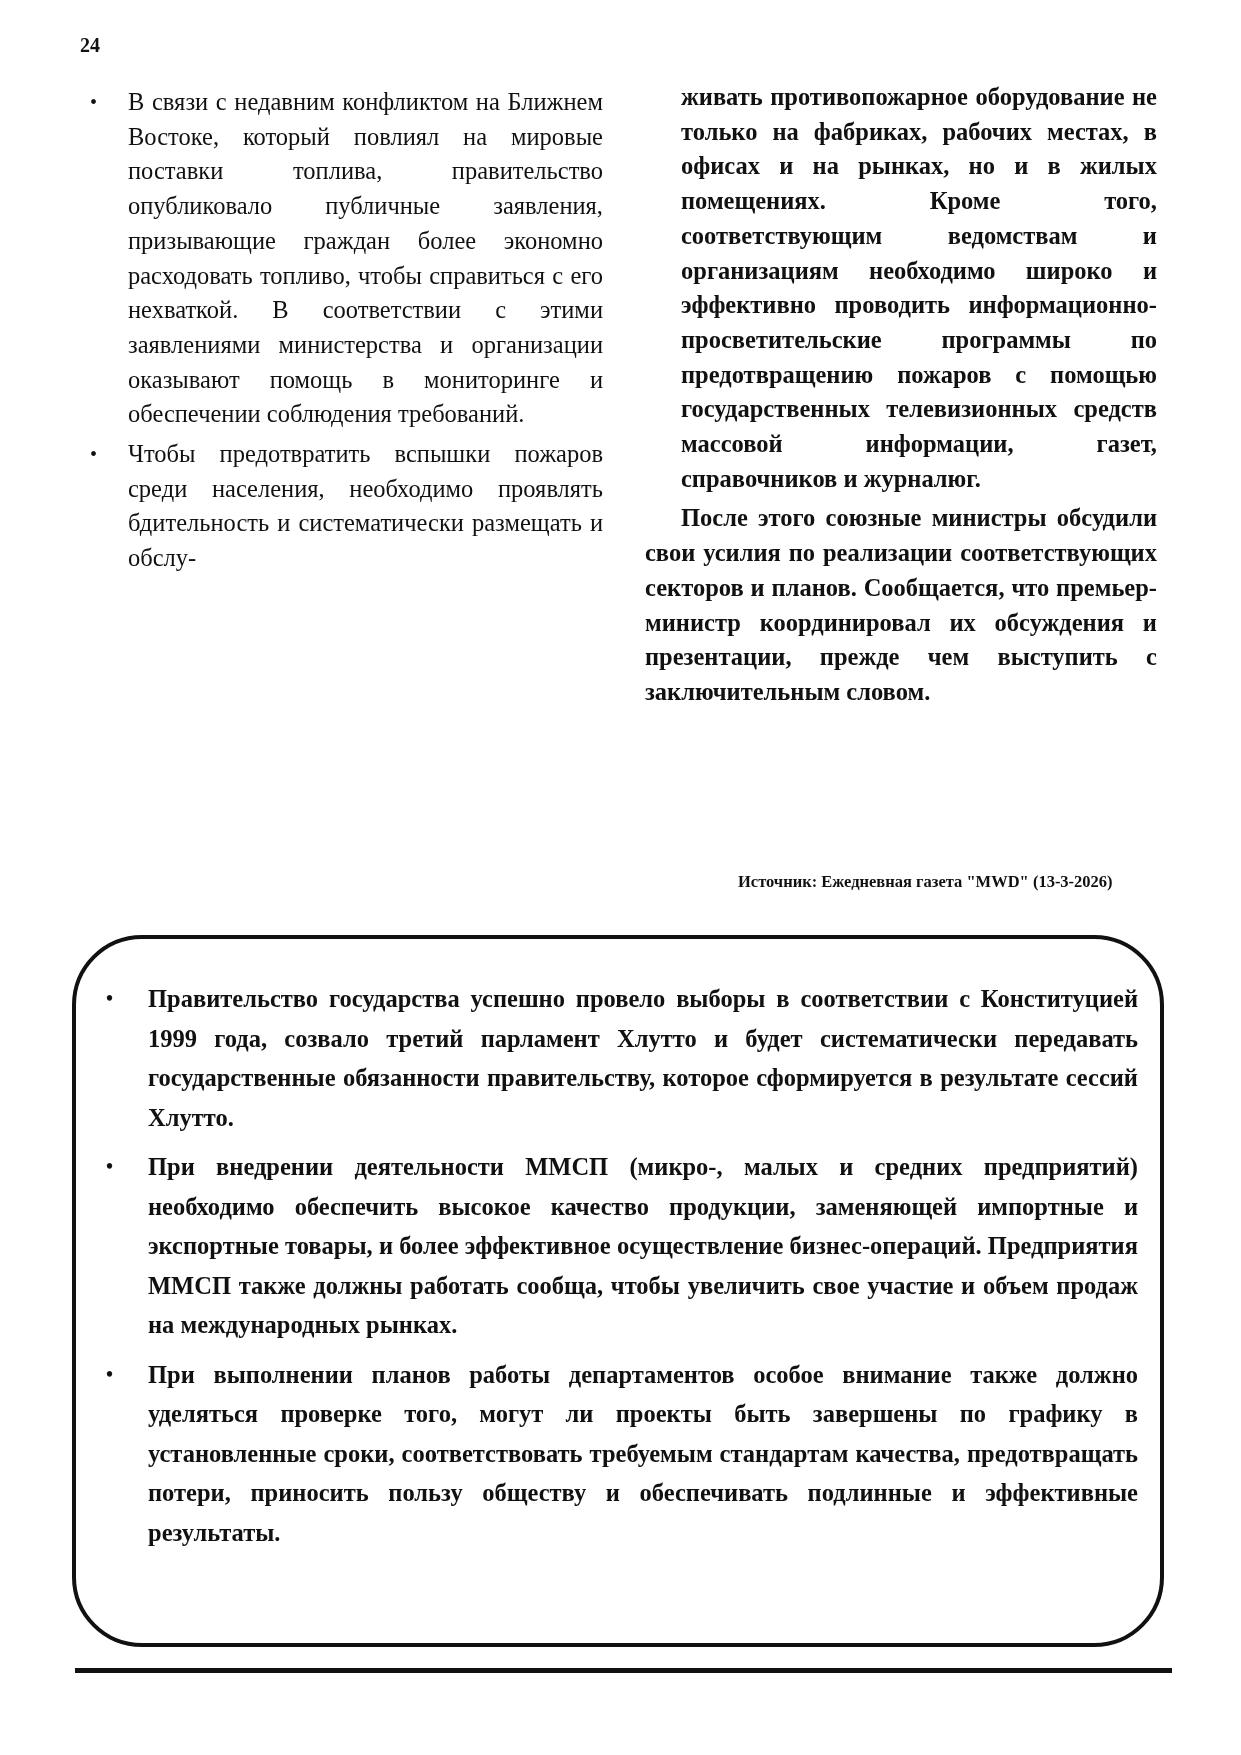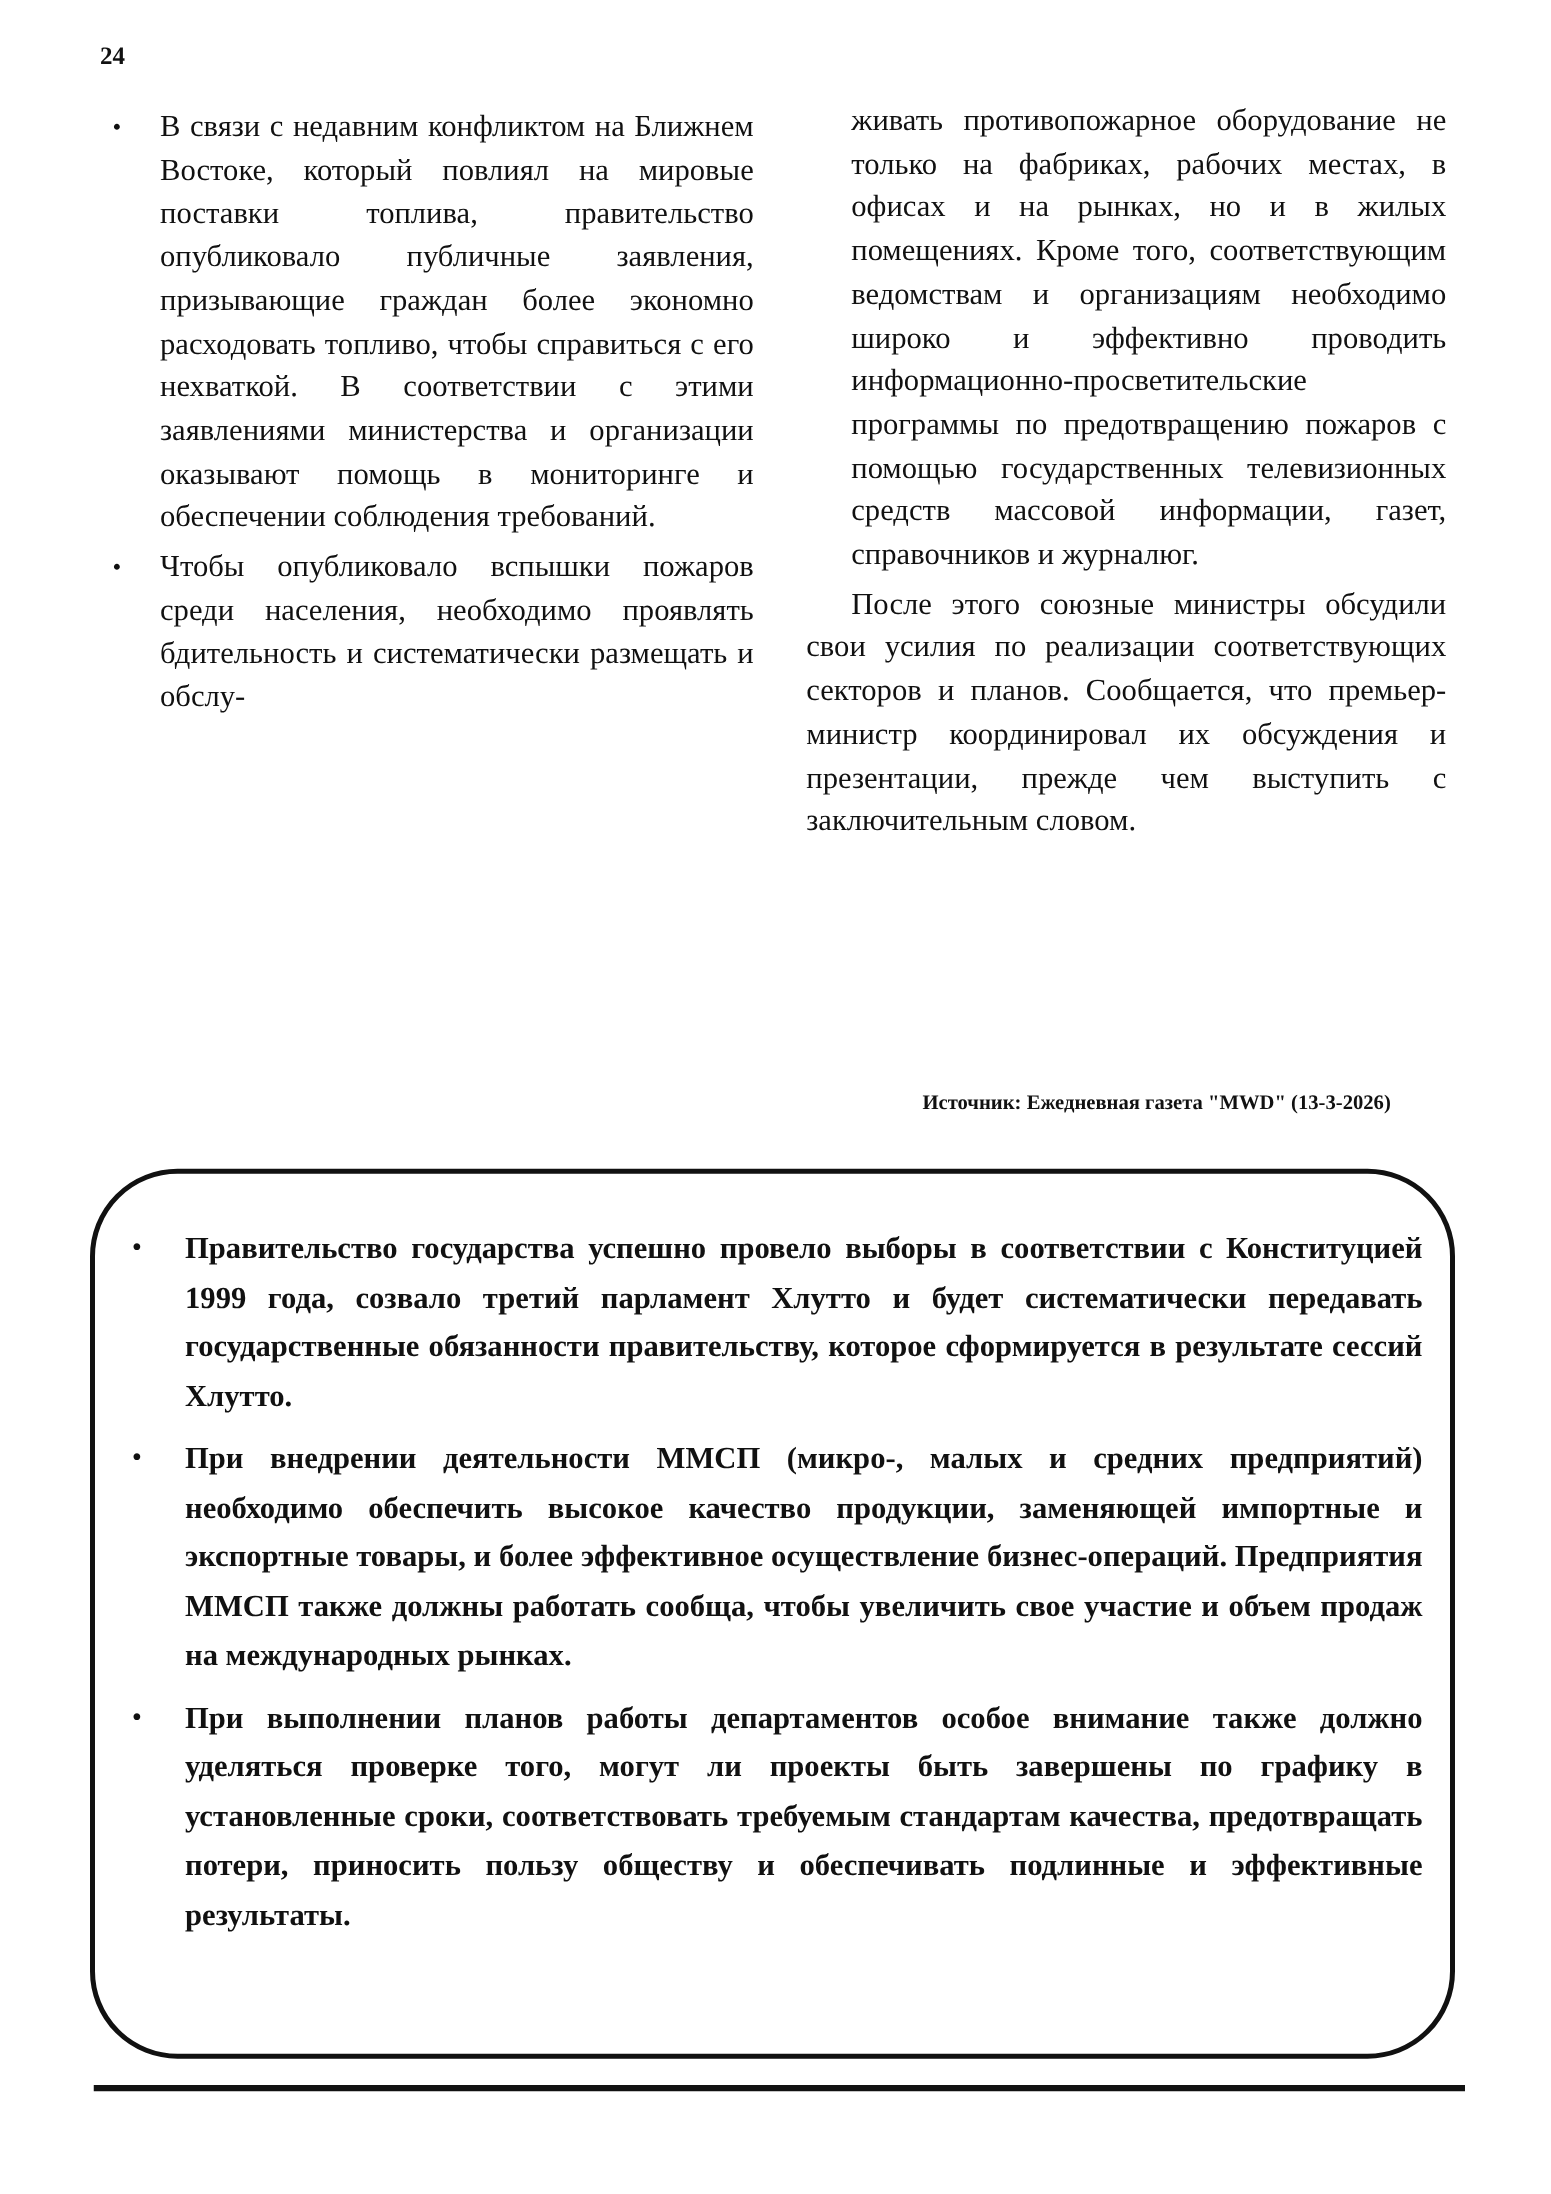--- a/index.html
+++ b/index.html
@@ -6,21 +6,21 @@
   body {
     width: 1241px; height: 1755px; position: relative; overflow: hidden;
     font-family: "Liberation Serif", "DejaVu Serif", serif; color: #111;
   }
   .page-number {
     position: absolute; left: 80px; top: 34px;
     font-weight: bold; font-size: 20px;
   }
   .col { position: absolute; top: 80px; font-size: 24.5px; line-height: 34.7px; }
   .col-left { left: 88px; width: 515px; }
-  .col-right { left: 645px; width: 512px; }
+  .col-right { left: 645px; width: 512px; font-weight: bold; }
   .para {
     text-align: justify; text-align-last: left; margin: 0; hyphens: manual;
   }
   .indent-cont { padding-left: 40px; }
   .bullet-item { position: relative; padding-left: 40px; margin-top: 5px; }
   .bullet-item .dot {
     position: absolute; left: 2px; top: 0; font-size: 20px;
   }
   .right-cont { padding-left: 36px; }
   .after-para { text-indent: 36px; margin-top: 5px; }
@@ -48,21 +48,21 @@
 
 <div class="page-number">24</div>
 
 <div class="col col-left">
   <div class="bullet-item">
     <span class="dot">•</span>
     <p class="para">В связи с недавним конфликтом на Ближнем Востоке, который повлиял на мировые поставки топлива, правительство опубликовало публичные заявления, призывающие граждан более экономно расходовать топливо, чтобы справиться с его нехваткой. В соответствии с этими заявлениями министерства и организации оказывают помощь в мониторинге и обеспечении соблюдения требований.</p>
   </div>
   <div class="bullet-item">
     <span class="dot">•</span>
-    <p class="para" style="text-align-last: justify;">Чтобы опубликовало вспышки пожаров среди населения, необходимо проявлять бдительность и систематически размещать и обслу-</p>
+    <p class="para" style="text-align-last: justify;">Чтобы предотвратить вспышки пожаров среди населения, необходимо проявлять бдительность и систематически размещать и обслу-</p>
   </div>
 </div>
 
 <div class="col col-right">
   <p class="para right-cont">живать противопожарное оборудование не только на фабриках, рабочих местах, в офисах и на рынках, но и в жилых помещениях. Кроме того, соответствующим ведомствам и организациям необходимо широко и эффективно проводить информационно-просветительские программы по предотвращению пожаров с помощью государственных телевизионных средств массовой информации, газет, справочников и журналюг.</p>
   <p class="para after-para">После этого союзные министры обсудили свои усилия по реализации соответствующих секторов и планов. Сообщается, что премьер-министр координировал их обсуждения и презентации, прежде чем выступить с заключительным словом.</p>
 </div>
 
 <div class="source">Источник: Ежедневная газета "MWD" (13-3-2026)</div>
 

